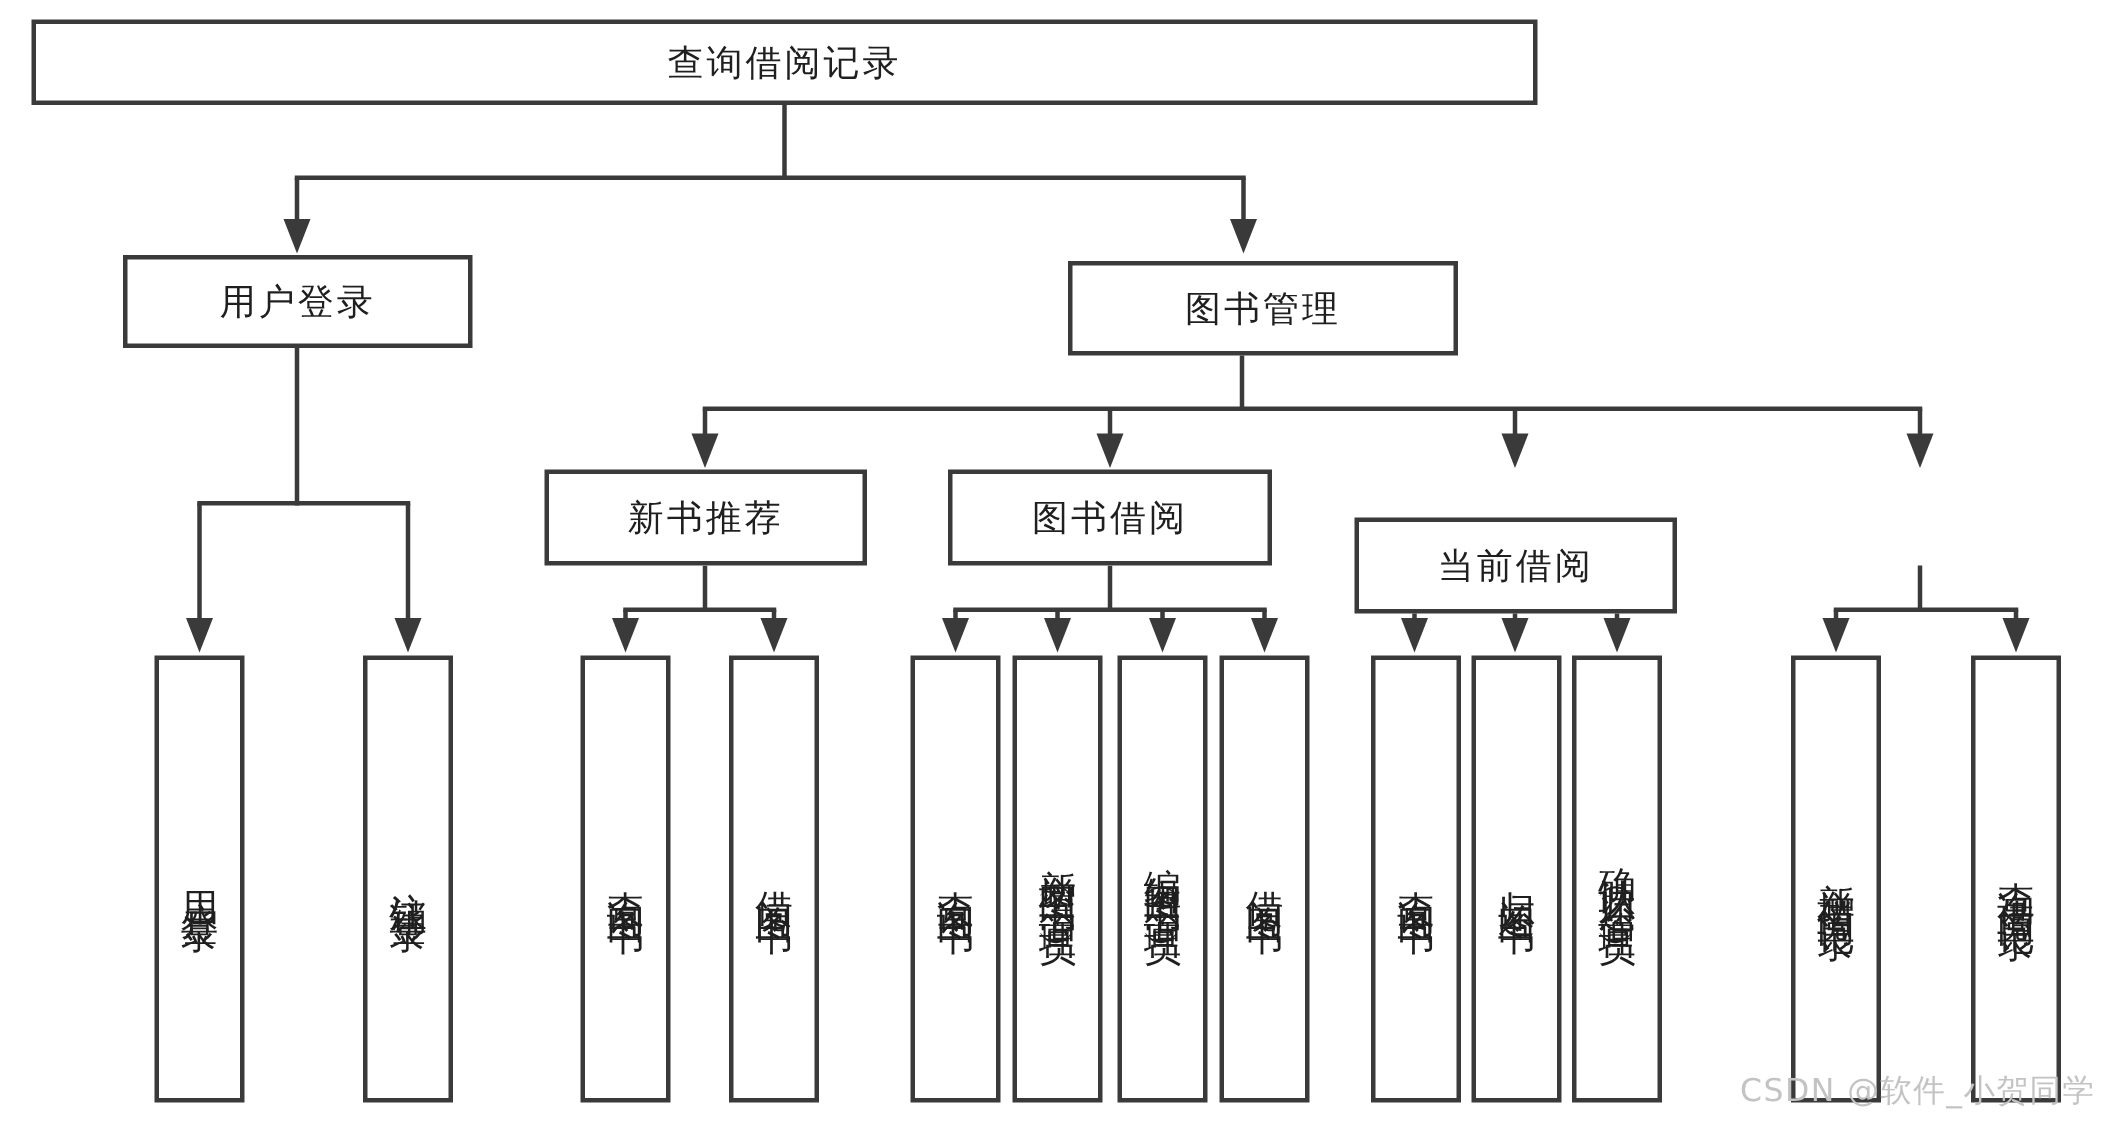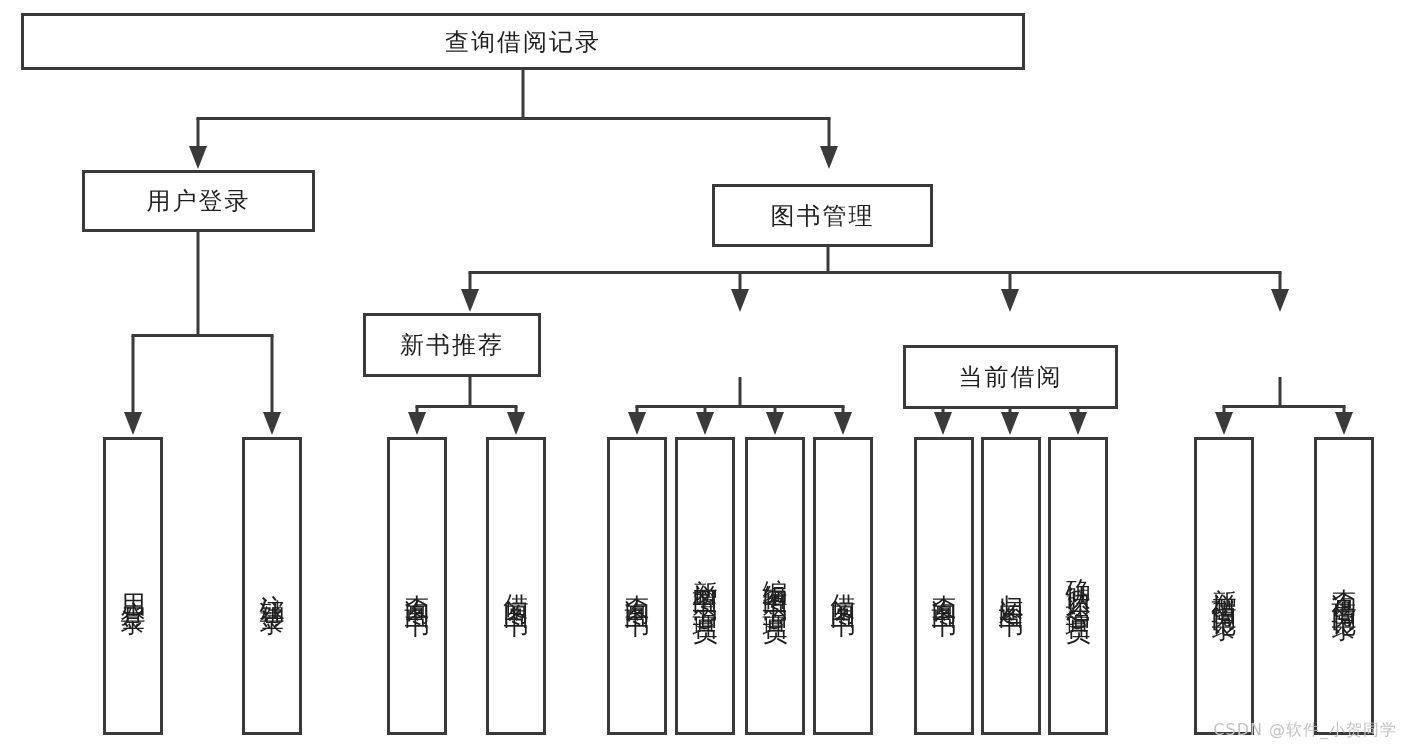--- a/index.html
+++ b/index.html
@@ -42,21 +42,21 @@
     writing-mode:vertical-rl;
     text-orientation:mixed;
     font-size:25px;
     letter-spacing:6px;
     white-space:nowrap;
   }
   .watermark{
     position:absolute;
     right:8px;
     bottom:6px;
-    font-size:16px;
+    font-size:21px;
     letter-spacing:1px;
     color:var(--watermark);
     white-space:nowrap;
     pointer-events:none;
   }
 </style>
 </head>
 <body>
 
 <div class="canvas">
@@ -116,26 +116,29 @@
       <polygon points="1335,412 1353,412 1344,435"></polygon>
     </svg>
 
   <div class="node h" style="left:21px;top:13px;width:1004px;height:57px;">
     <span>查询借阅记录</span>
   </div>
 
   <div class="node h" style="left:82px;top:170px;width:233px;height:62px;">
     <span>用户登录</span>
   </div>
-  <div class="node h" style="left:712px;top:184px;width:221px;height:63px;">
+  <div class="node h" style="left:712px;top:174px;width:260px;height:63px;">
     <span>图书管理</span>
   </div>
 
-  <div class="node h" style="left:363px;top:313px;width:178px;height:64px;">
+  <div class="node h" style="left:363px;top:313px;width:215px;height:64px;">
     <span>新书推荐</span>
+  </div>
+  <div class="node h" style="left:632px;top:313px;width:216px;height:64px;">
+    <span>图书借阅</span>
   </div>
   <div class="node h" style="left:903px;top:313px;width:215px;height:64px;margin-top:32px;">
     <span>当前借阅</span>
   </div>
 
   <div class="node v" style="left:103px;top:437px;width:60px;height:298px;">
     <span>用户登录</span>
   </div>
   <div class="node v" style="left:242px;top:437px;width:60px;height:298px;">
     <span>注销登录</span>

